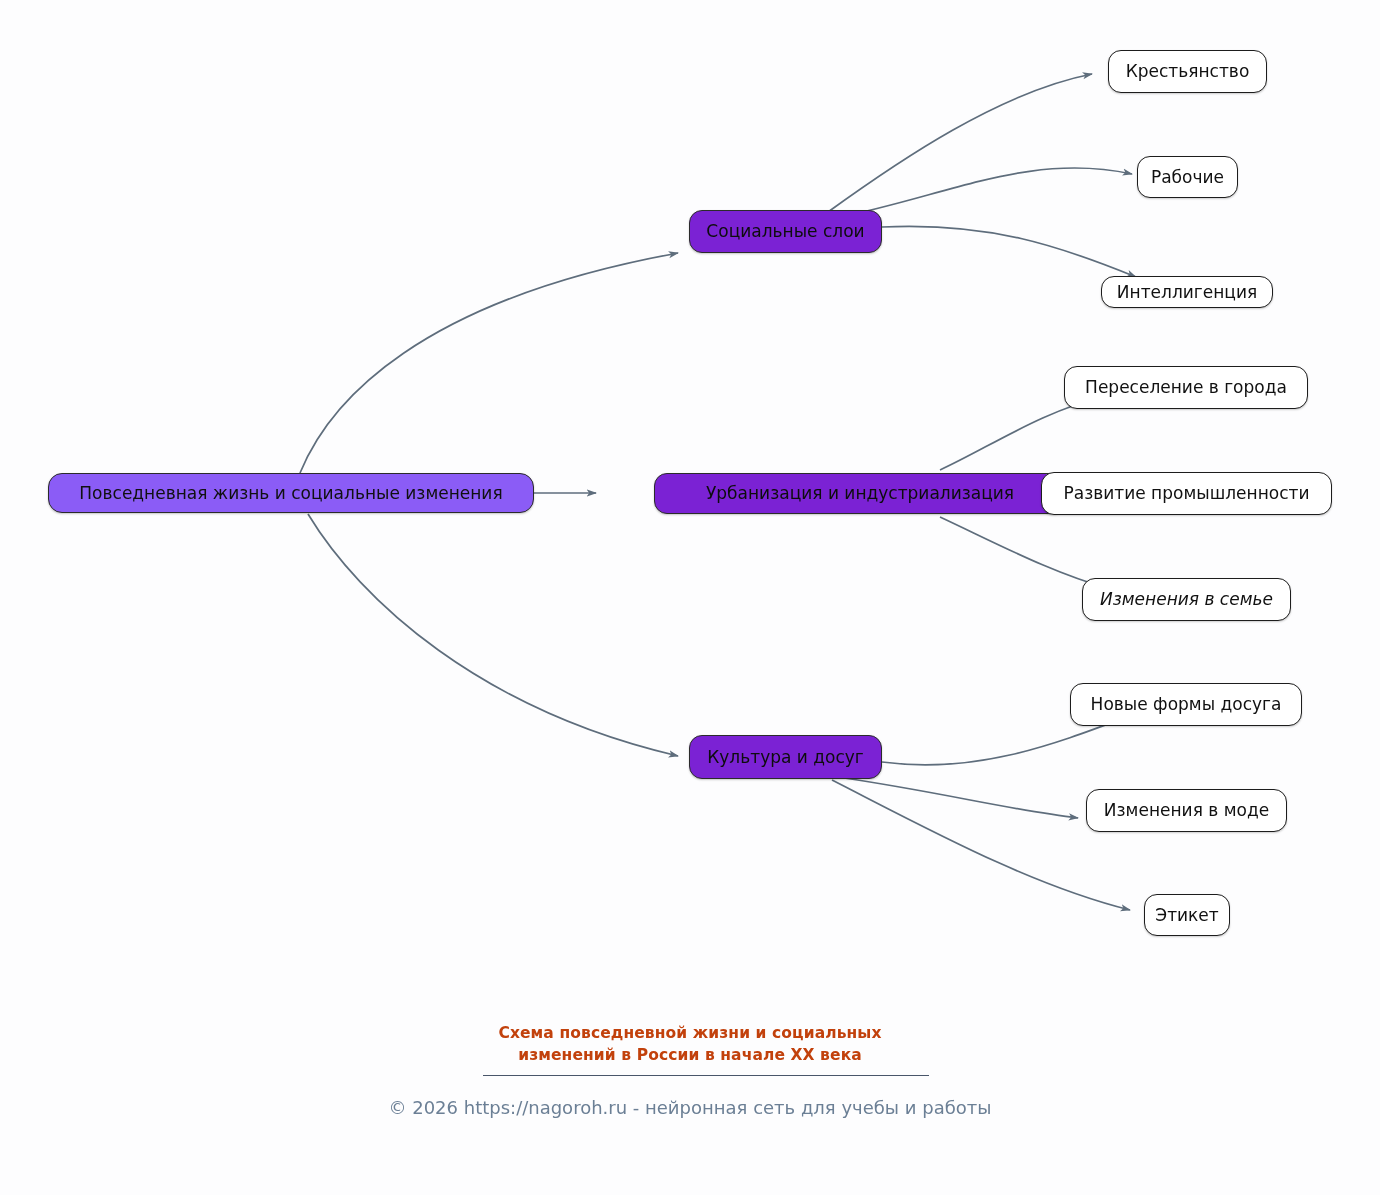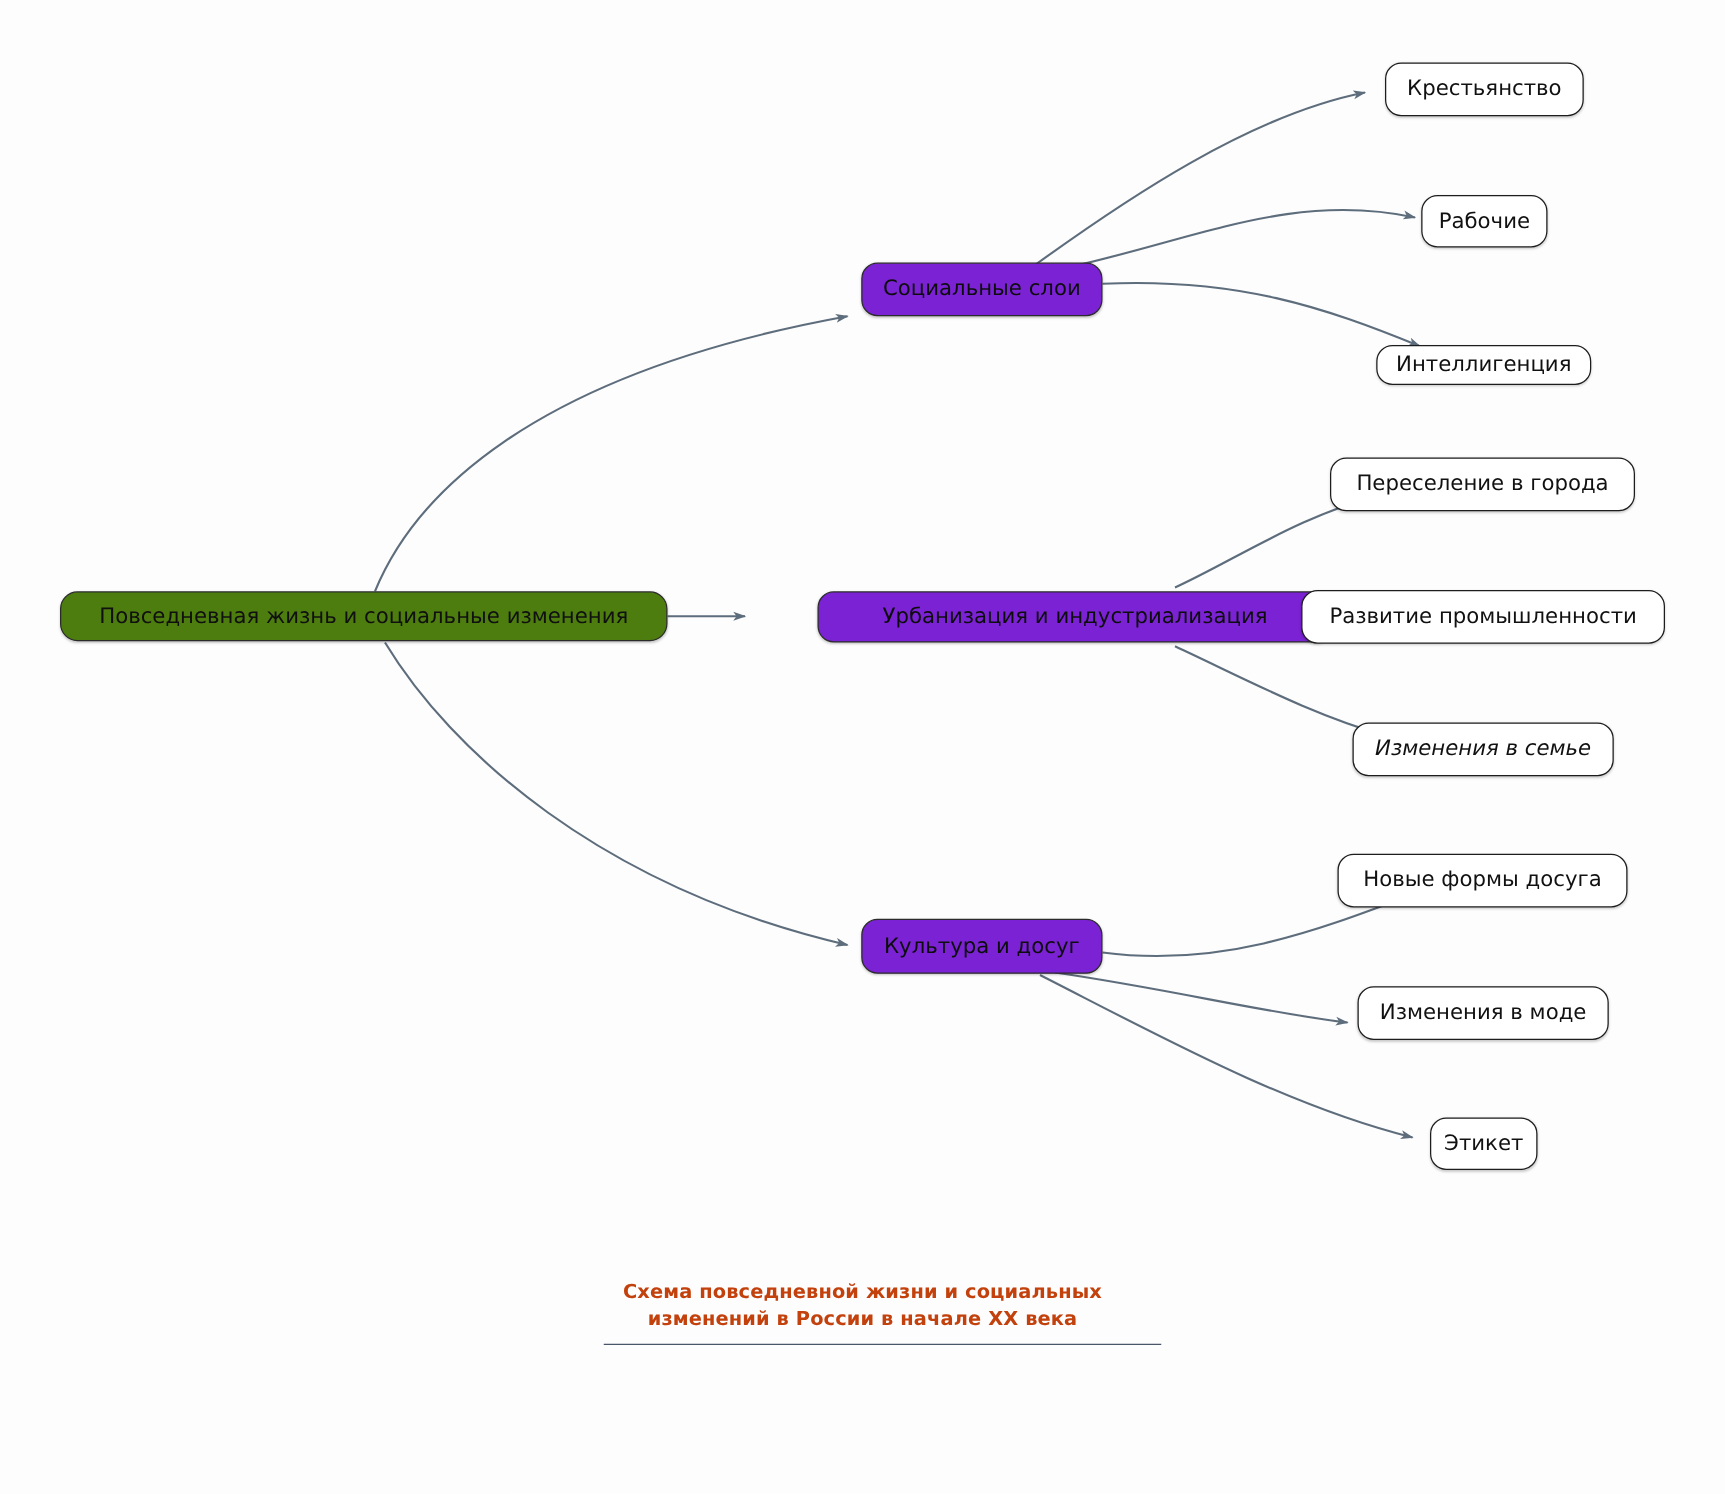--- a/index.html
+++ b/index.html
@@ -26,21 +26,21 @@
   .node {
     position: absolute;
     box-sizing: border-box;
     display: flex;
     align-items: center;
     justify-content: center;
     white-space: nowrap;
     line-height: 1;
   }
   .node-root {
-    background: #4d7c0f;
+    background: #8b5cf6;
     border: 1.6px solid #2b2b2b;
     border-radius: 14px;
     color: #101010;
     font-size: 17px;
     box-shadow: 0 1px 2px rgba(0,0,0,0.22);
   }
   .node-branch {
     background: #7b22d4;
     border: 1.6px solid #2b2b2b;
     border-radius: 13px;
@@ -169,14 +169,15 @@
     <span>Этикет</span>
   </div>
 
   <div id="caption">
     <span class="cap-line">Схема повседневной жизни и социальных</span>
     <span class="cap-line">изменений в России в начале XX века</span>
   </div>
 
   <div id="divider"></div>
 
+  <div id="footer">© 2026 https://nagoroh.ru - нейронная сеть для учебы и работы</div>
 
 </div>
 
 </body></html>

